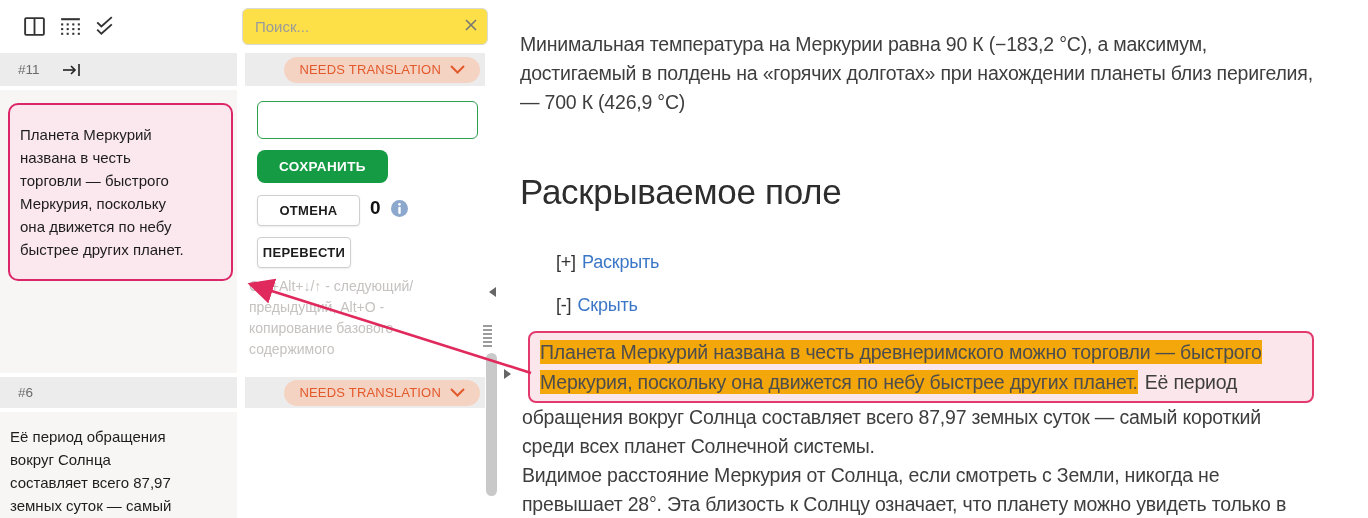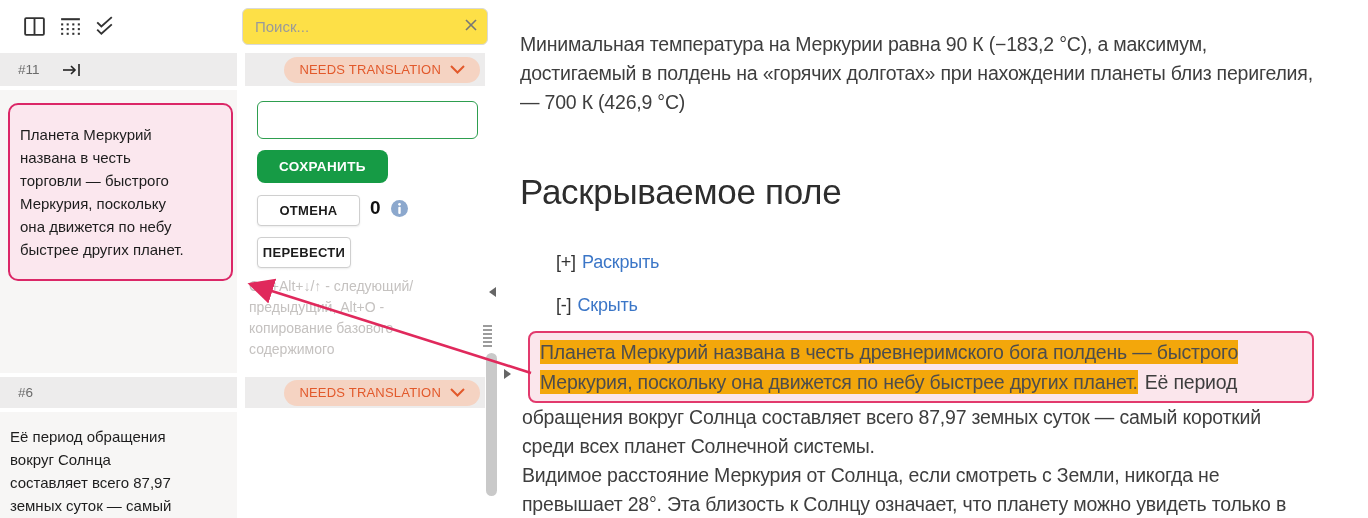--- a/index.html
+++ b/index.html
@@ -228,21 +228,21 @@
 
     <div class="toggle-row row-expand">
       <span class="toggle-prefix">[+]</span><a class="toggle-link">Раскрыть</a>
     </div>
     <div class="toggle-row row-collapse">
       <span class="toggle-prefix">[-]</span><a class="toggle-link">Скрыть</a>
     </div>
 
     <div class="hl-box">
       <div class="hl-line">
-        <span class="hl-mark">Планета Меркурий названа в честь древнеримского бога полдень — быстрого</span>
+        <span class="hl-mark">Планета Меркурий названа в честь древнеримского можно торговли — быстрого</span>
       </div>
       <div class="hl-line">
         <span class="hl-mark">Меркурия, поскольку она движется по небу быстрее других планет.</span><span class="hl-tail">Её период</span>
       </div>
     </div>
 
     <div class="para2">
       <div class="doc-line">обращения вокруг Солнца составляет всего 87,97 земных суток — самый короткий</div>
       <div class="doc-line">среди всех планет Солнечной системы.</div>
       <div class="doc-line">Видимое расстояние Меркурия от Солнца, если смотреть с Земли, никогда не</div>

